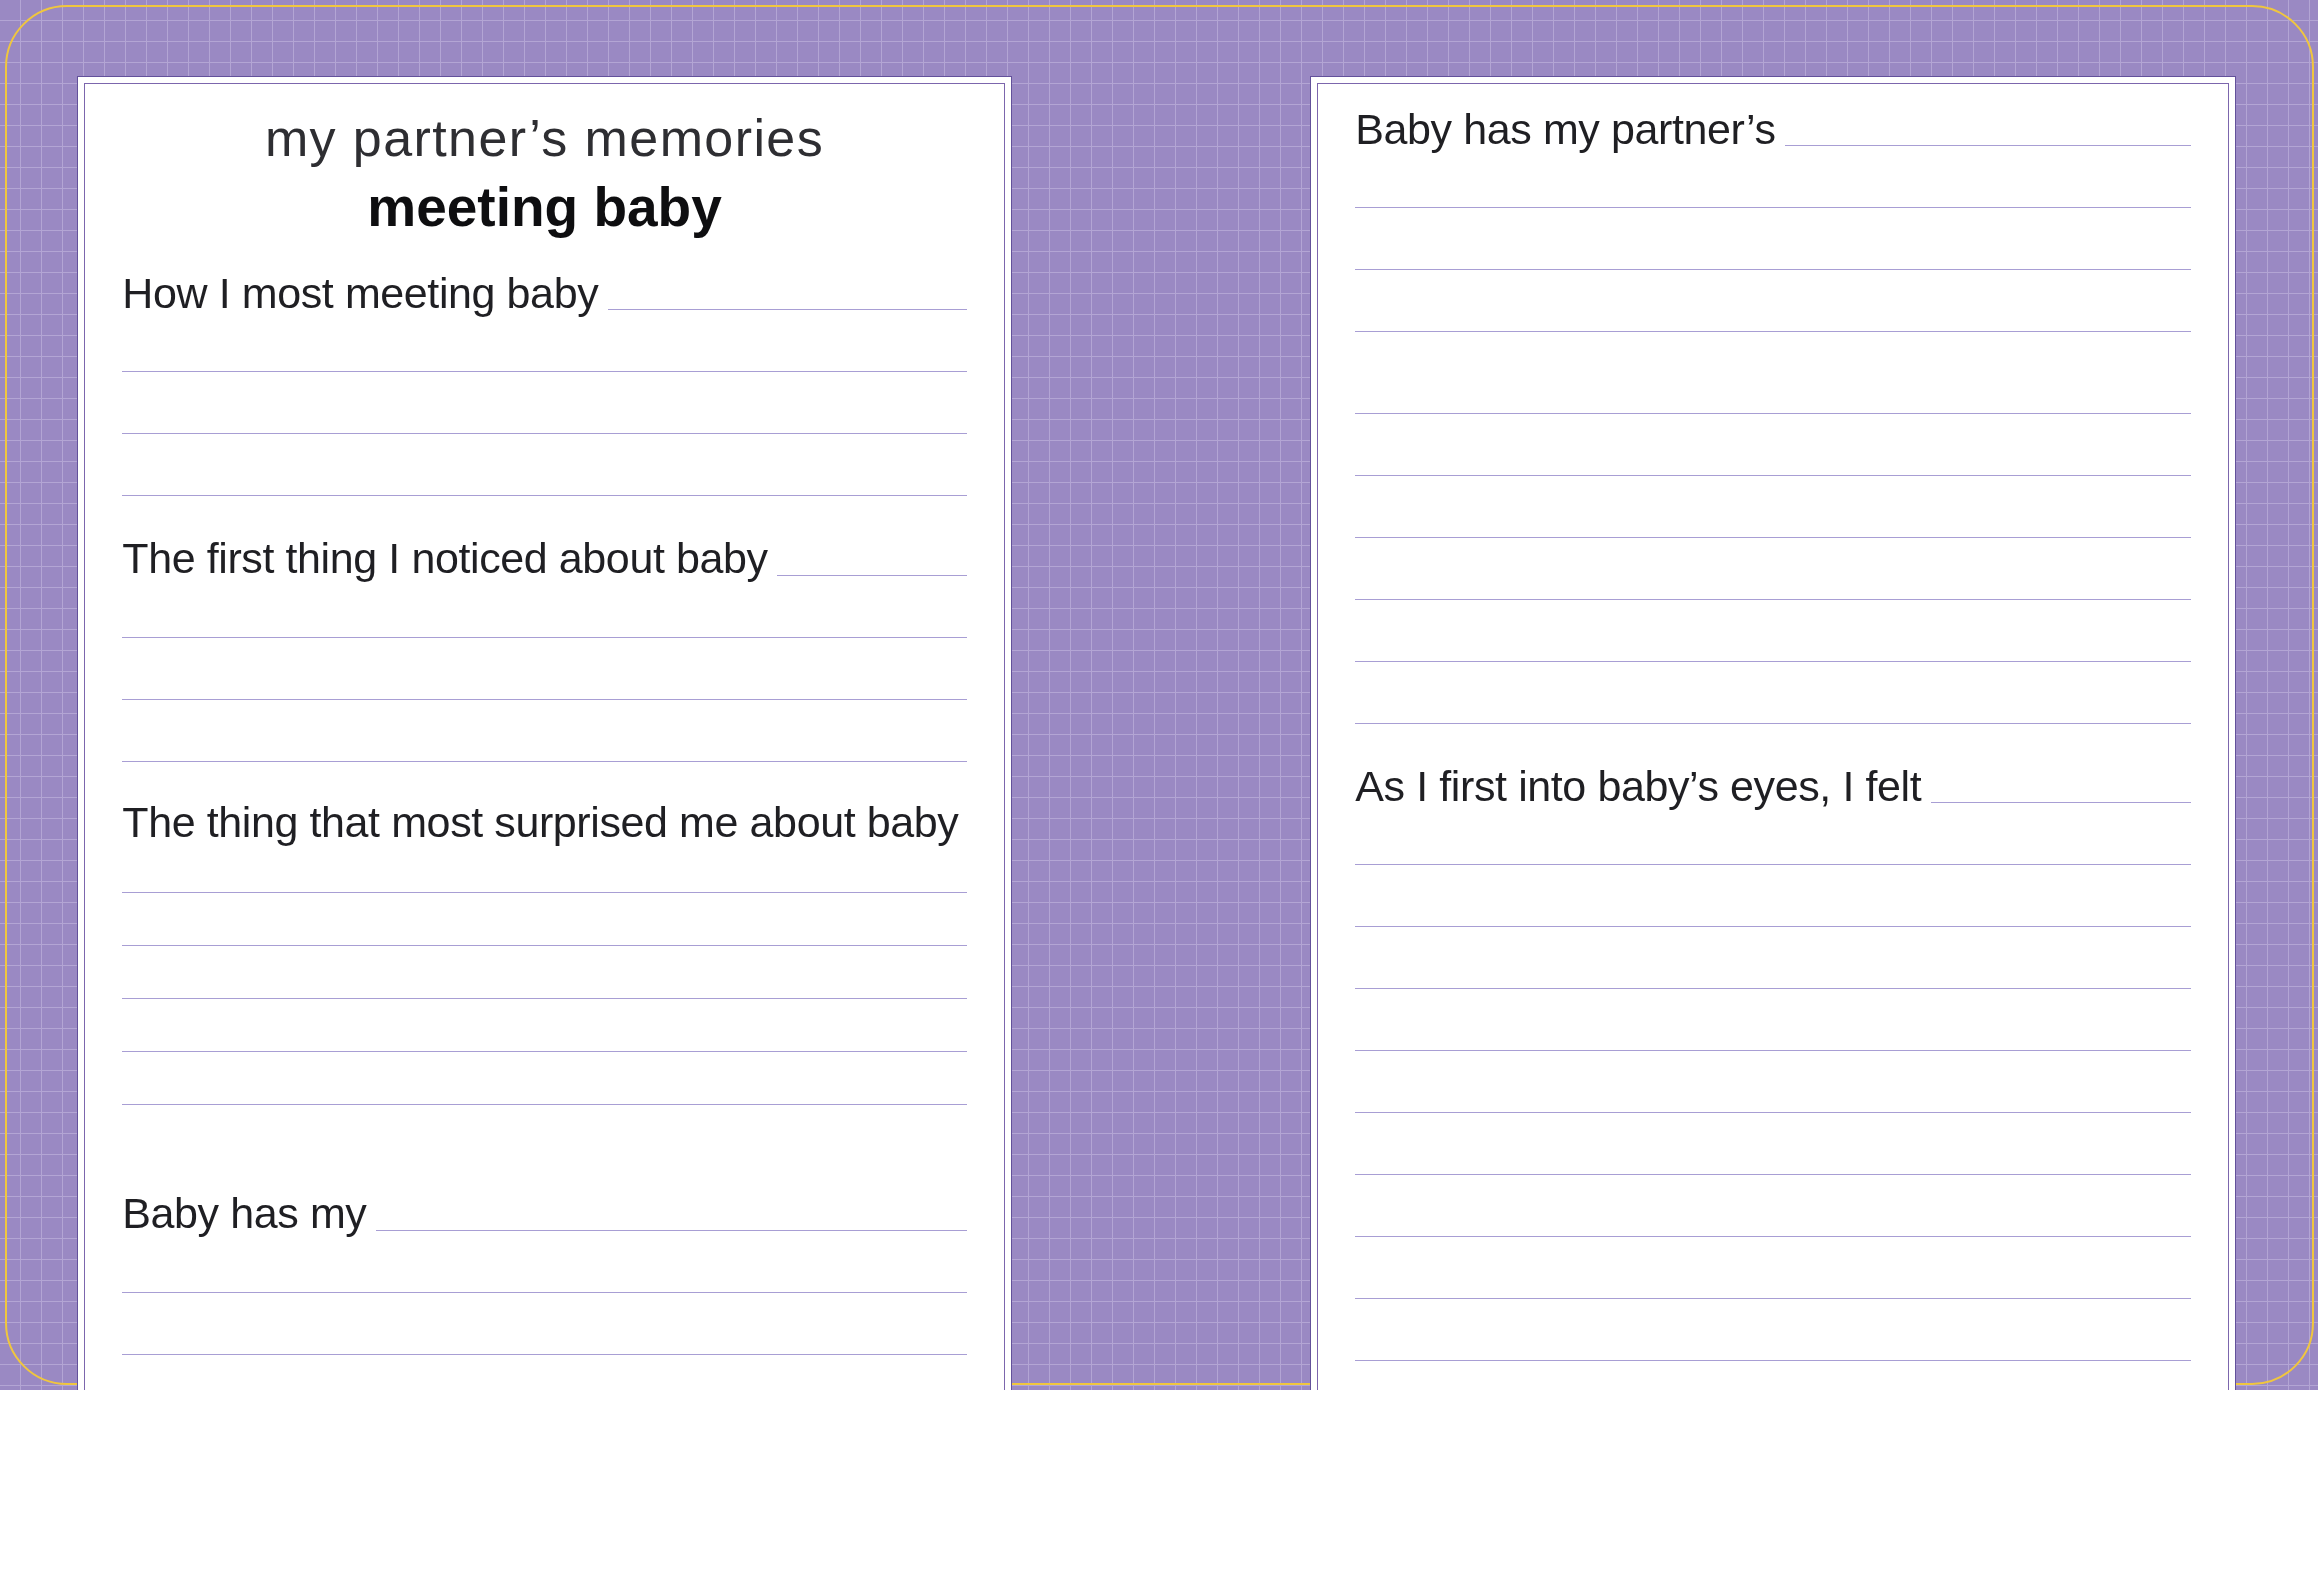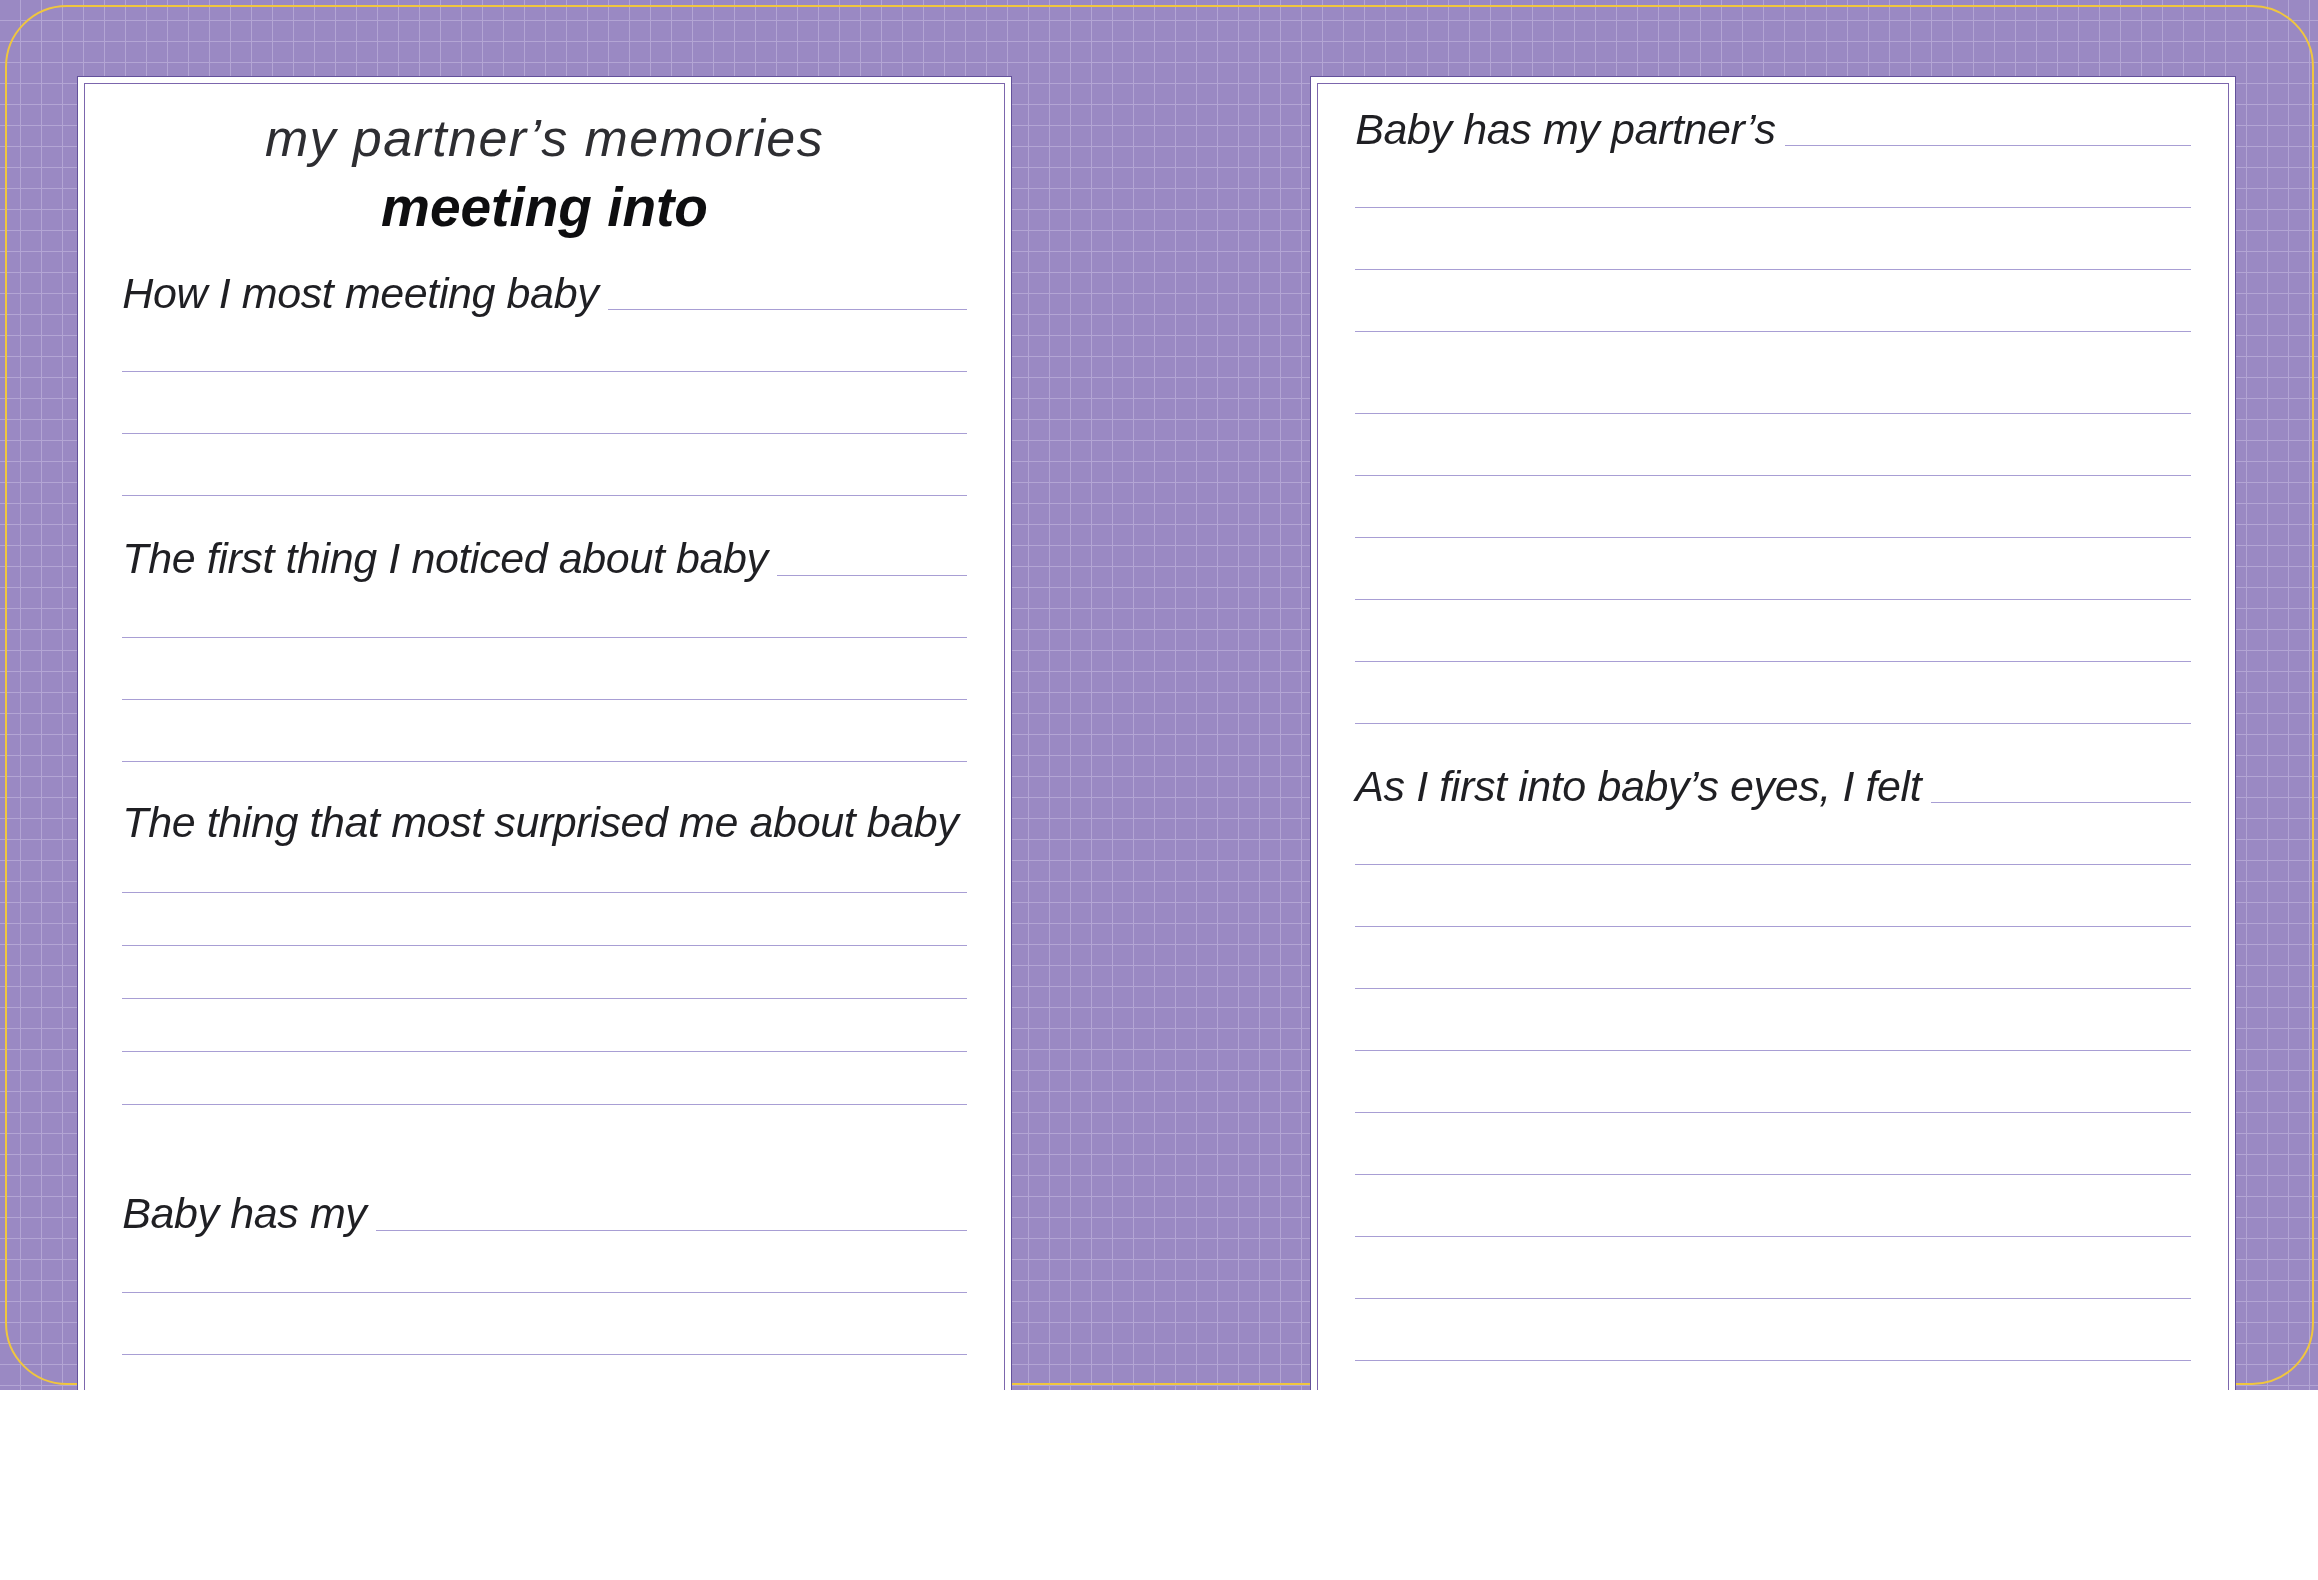--- a/index.html
+++ b/index.html
@@ -20,21 +20,20 @@
   body{font-family:"Liberation Sans", sans-serif;}
 
   .stage{
     position:relative;
     width:2319px;height:1390px;
     overflow:hidden;
     background-color:var(--c-bg);
     background-image:
       repeating-linear-gradient(to right, transparent 0px, transparent 19.7px, var(--c-grid) 19.7px, var(--c-grid) 21px),
       repeating-linear-gradient(to bottom, transparent 0px, transparent 19.7px, var(--c-grid) 19.7px, var(--c-grid) 21px);
-    font-style: italic;
   }
 
   .gold-frame{
     position:absolute;
     left:4.9px;top:4.9px;right:4.9px;bottom:4.9px;
     border:2.1px solid var(--c-gold);
     border-radius:62px;
     pointer-events:none;
   }
 
@@ -134,21 +133,21 @@
 <body>
 
 <div class="stage">
 
   <div class="gold-frame"></div>
 
   <section class="page page-left">
     <div class="page-inner">
       <header class="title-block">
         <div class="title1">my partner’s memories</div>
-        <div class="title2">meeting into</div>
+        <div class="title2">meeting baby</div>
       </header>
       <div id="left-sections" class="sections">
           <div class="section">
             <div class="row prompt-row">
               <span class="prompt-label">How I most meeting baby</span>
               <span class="fill-line"></span>
             </div>
             <div class="row blank"></div>
             <div class="row blank"></div>
             <div class="row blank"></div>

